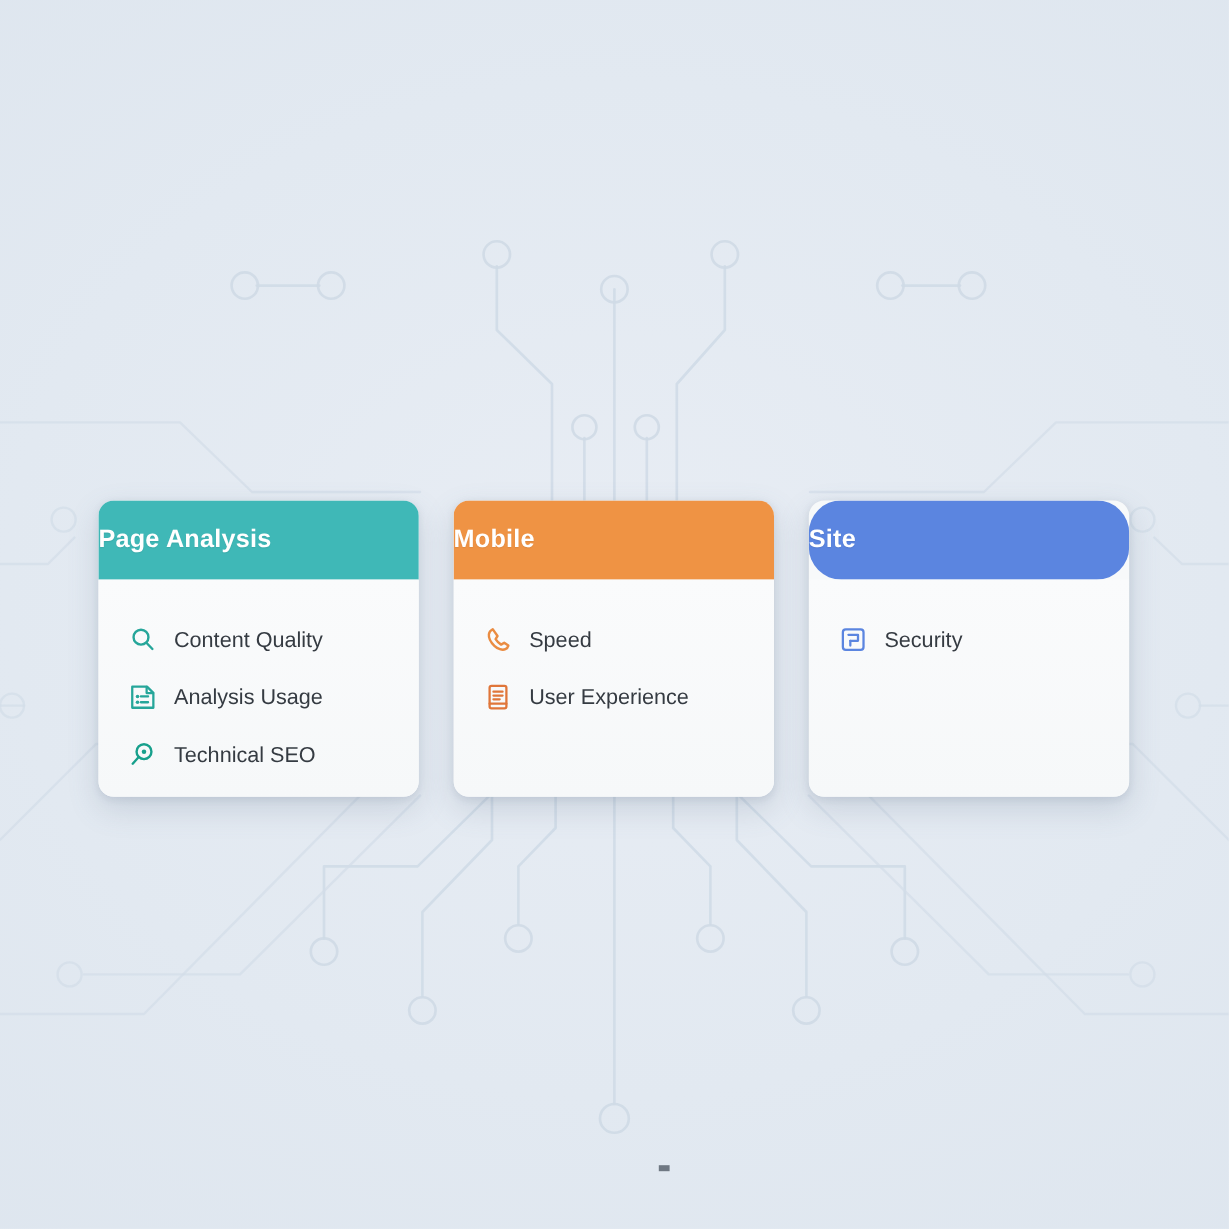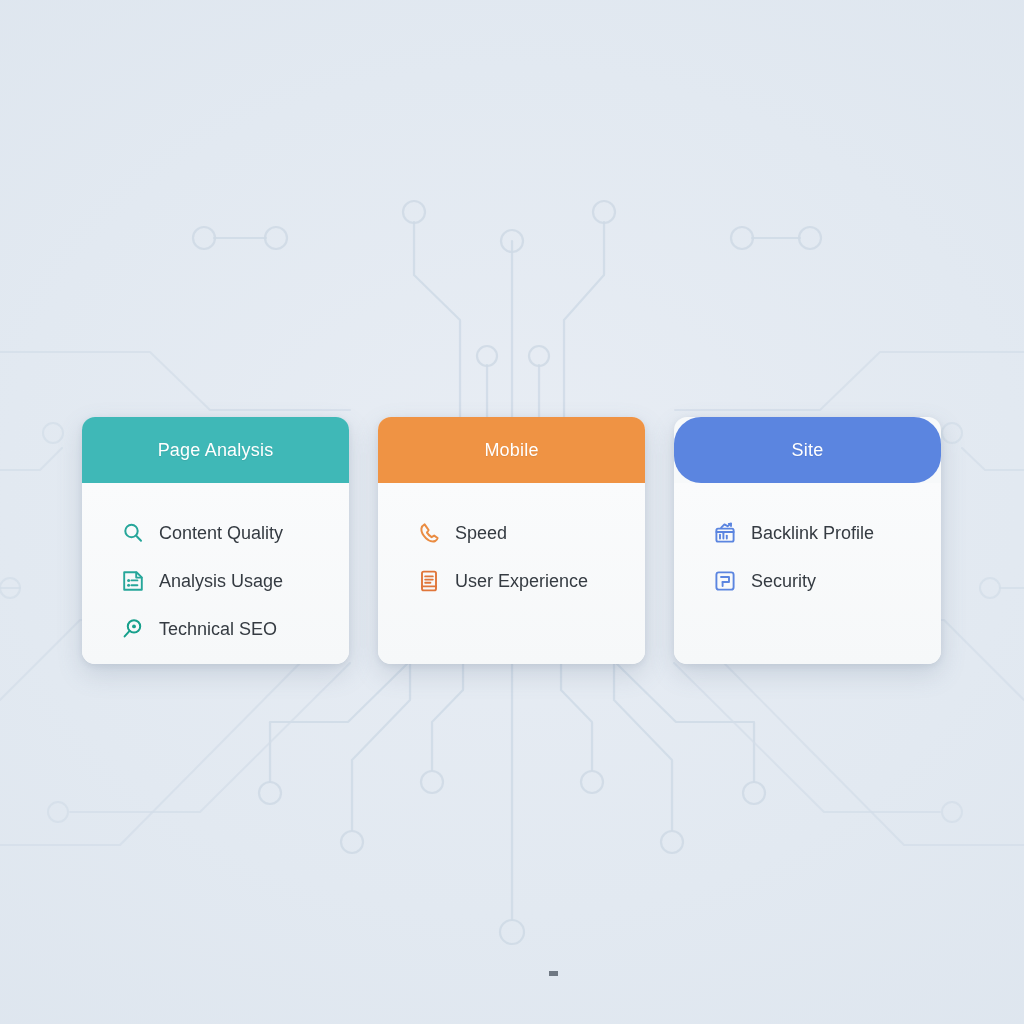--- a/index.html
+++ b/index.html
@@ -82,39 +82,39 @@
     overflow: hidden;
     display: flex;
     flex-direction: column;
   }
 
   .card-header {
     height: 66px;
     flex: 0 0 66px;
     display: flex;
     align-items: center;
-    justify-content: center;
+    justify-content: flex-start;
     color: #ffffff;
-    font-size: 18px;
-    font-weight: normal;
+    font-size: 21px;
+    font-weight: bold;
     letter-spacing: .2px;
     text-shadow: 0 1px 1px rgba(0, 0, 0, .08);
   }
 
   .card-body {
     flex: 1 1 auto;
     padding: 26px 0 0 0;
     background: linear-gradient(180deg, #fafbfc 0%, #f6f8f9 100%);
   }
 
   .feature-row {
     display: flex;
     align-items: center;
     height: 48px;
-    padding-left: 38px;
+    padding-left: 24px;
   }
 
   .feature-icon {
     width: 26px;
     height: 26px;
     flex: 0 0 26px;
     display: flex;
     align-items: center;
     justify-content: center;
     margin-right: 13px;
@@ -300,34 +300,20 @@
 
       </div>
     </div>
 
     <div class="card blue">
       <div class="card-header">
         <span>Site</span>
       </div>
       <div class="card-body">
 
-        <div class="feature-row">
-          <span class="feature-icon">
-            <svg width="24" height="24" viewBox="0 0 24 24" fill="none" stroke="#5b85e0" stroke-width="1.9" stroke-linecap="round" stroke-linejoin="round">
-              <rect x="3.4" y="7.6" width="17.2" height="13" rx="1.6"></rect>
-              <path d="M3.4 11 H20.6"></path>
-              <path d="M7 17.6 V13.6"></path>
-              <path d="M10.4 17.6 V12.2"></path>
-              <path d="M13.8 17.6 V14.6"></path>
-              <path d="M8.2 6.6 L11.4 3.4 L14.6 5.2 L18 2.6"></path>
-              <path d="M18 2.6 L18 5 M18 2.6 L15.8 2.9"></path>
-            </svg>
-          </span>
-          <span class="feature-label">Backlink Profile</span>
-        </div>
 
 
         <div class="feature-row">
           <span class="feature-icon">
             <svg width="24" height="24" viewBox="0 0 24 24" fill="none" stroke="#5b85e0" stroke-width="1.9" stroke-linecap="round" stroke-linejoin="round">
               <rect x="3.4" y="3.4" width="17.2" height="17.2" rx="2.4"></rect>
               <path d="M8 8 H16 V13 H9.6"></path>
               <path d="M9.6 13 L9.6 17"></path>
             </svg>
           </span>

